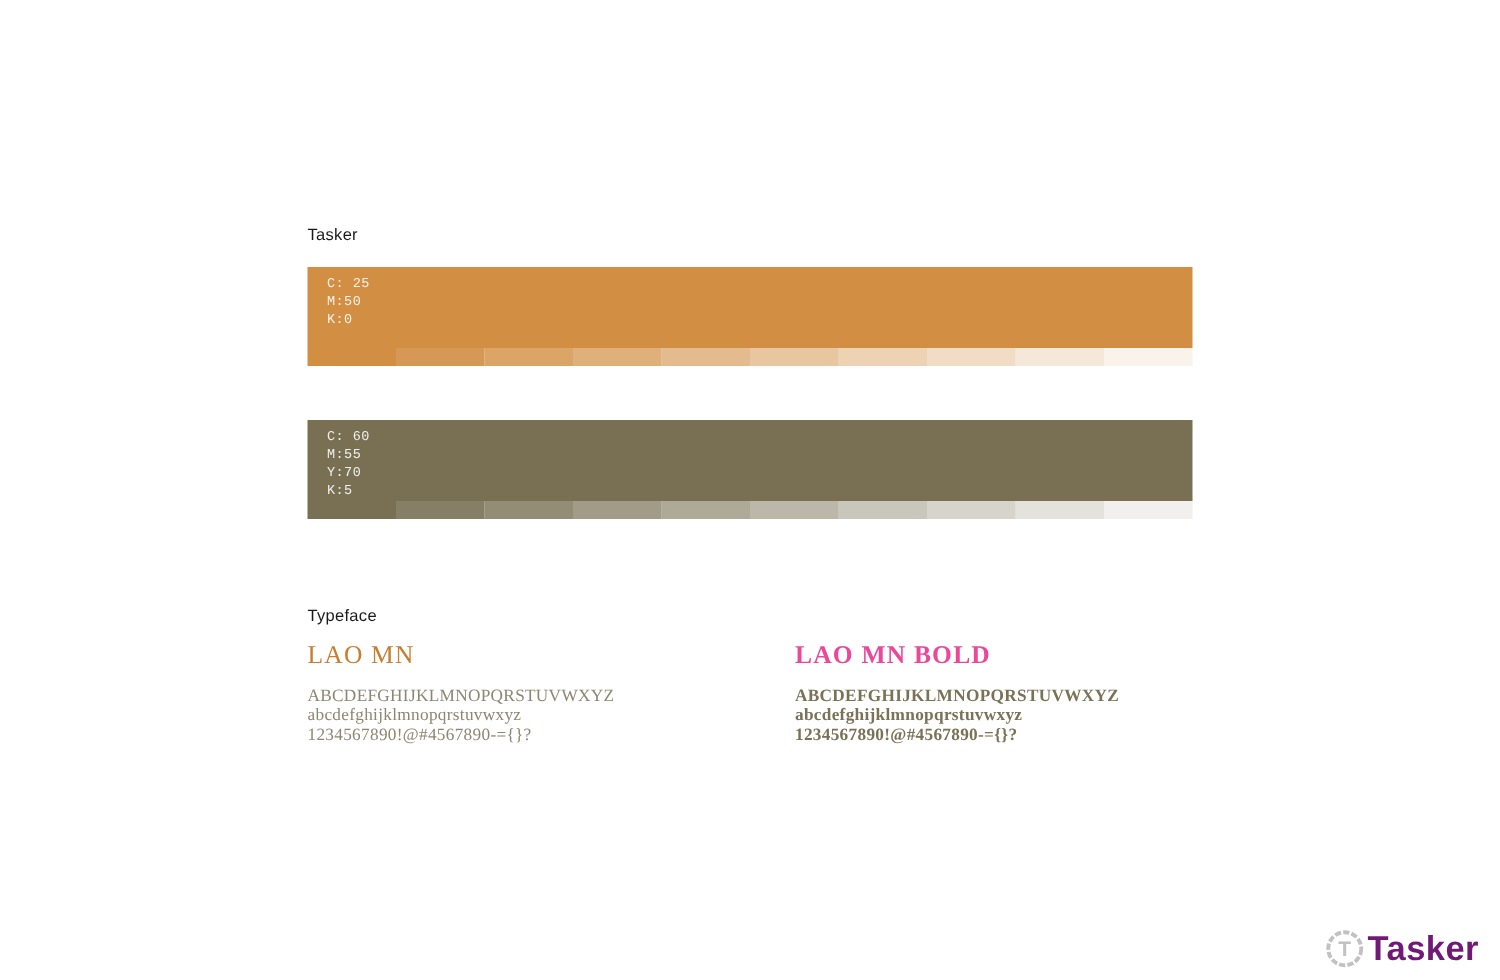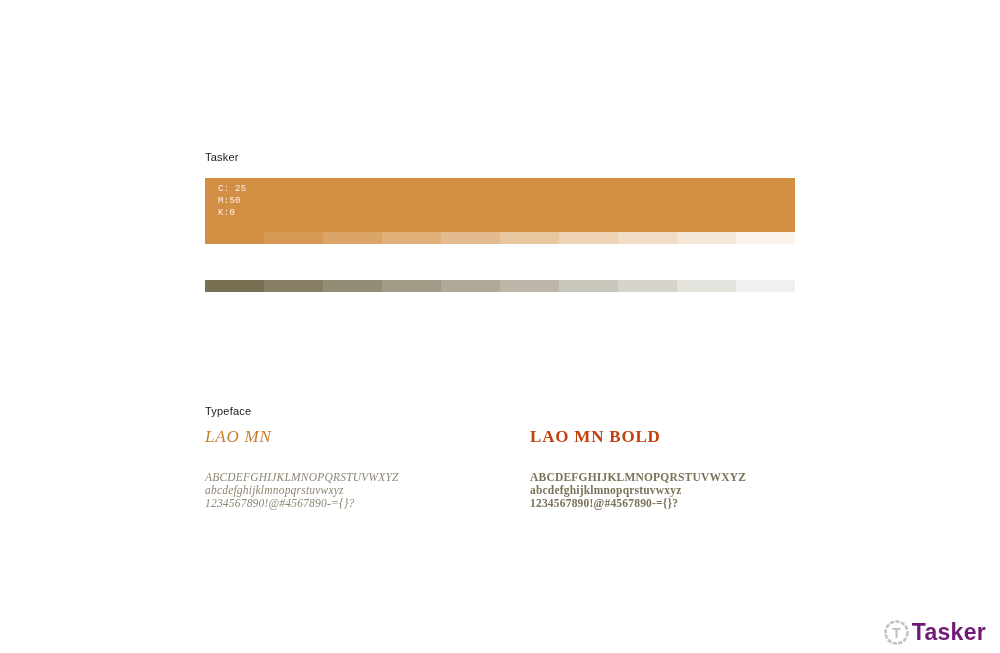--- a/index.html
+++ b/index.html
@@ -45,29 +45,29 @@
     width: 100%;
     height: 12px;
   }
   .tint-seg { flex: 1 1 0; }
 
   .specimen {
     position: absolute;
     top: 427px;
     font-family: "Liberation Serif", serif;
   }
-  #specimen-0 { left: 205px; font-style: italic; }
+  #specimen-0 { left: 205px; }
   #specimen-1 { left: 530px; }
   .specimen-heading {
     font-size: 17px;
     letter-spacing: 0.8px;
   }
   #specimen-1 .specimen-heading,
   #specimen-1 .specimen-line { font-weight: bold; }
-  .specimen-lines { margin-top: 24px; }
+  .specimen-lines { margin-top: 11px; }
   .specimen-line {
     font-size: 11.5px;
     line-height: 13px;
     letter-spacing: 0.2px;
     white-space: nowrap;
   }
   #specimen-0 .specimen-line { color: #8d8672; }
   #specimen-1 .specimen-line { color: #7a7257; }
 
   .watermark {
@@ -105,20 +105,26 @@
       <div class="tint-seg" style="background: rgb(210, 142, 66); opacity: 0.6;"></div>
       <div class="tint-seg" style="background: rgb(210, 142, 66); opacity: 0.5;"></div>
       <div class="tint-seg" style="background: rgb(210, 142, 66); opacity: 0.4;"></div>
       <div class="tint-seg" style="background: rgb(210, 142, 66); opacity: 0.3;"></div>
       <div class="tint-seg" style="background: rgb(210, 142, 66); opacity: 0.2;"></div>
       <div class="tint-seg" style="background: rgb(210, 142, 66); opacity: 0.1;"></div>
     </div>
 </div>
 
 <div class="swatch-group" id="swatch-group-1">
+  <div class="swatch-block" style="background: rgb(121, 112, 84);">
+    <div class="cmyk-line">C: 60</div>
+    <div class="cmyk-line">M:55</div>
+    <div class="cmyk-line">Y:70</div>
+    <div class="cmyk-line">K:5</div>
+  </div>
   <div class="tint-strip">
       <div class="tint-seg" style="background: rgb(121, 112, 84); opacity: 1;"></div>
       <div class="tint-seg" style="background: rgb(121, 112, 84); opacity: 0.9;"></div>
       <div class="tint-seg" style="background: rgb(121, 112, 84); opacity: 0.8;"></div>
       <div class="tint-seg" style="background: rgb(121, 112, 84); opacity: 0.7;"></div>
       <div class="tint-seg" style="background: rgb(121, 112, 84); opacity: 0.6;"></div>
       <div class="tint-seg" style="background: rgb(121, 112, 84); opacity: 0.5;"></div>
       <div class="tint-seg" style="background: rgb(121, 112, 84); opacity: 0.4;"></div>
       <div class="tint-seg" style="background: rgb(121, 112, 84); opacity: 0.3;"></div>
       <div class="tint-seg" style="background: rgb(121, 112, 84); opacity: 0.2;"></div>
@@ -131,21 +137,21 @@
 <div class="specimen" id="specimen-0">
   <div class="specimen-heading accent" style="color: rgb(199, 126, 47);">LAO MN</div>
   <div class="specimen-lines">
     <div class="specimen-line">ABCDEFGHIJKLMNOPQRSTUVWXYZ</div>
     <div class="specimen-line">abcdefghijklmnopqrstuvwxyz</div>
     <div class="specimen-line">1234567890!@#4567890-={}?</div>
   </div>
 </div>
 
 <div class="specimen" id="specimen-1">
-  <div class="specimen-heading accent" style="color: #c2410c;">LAO MN BOLD</div>
+  <div class="specimen-heading accent" style="color: #ec4899;">LAO MN BOLD</div>
   <div class="specimen-lines">
     <div class="specimen-line">ABCDEFGHIJKLMNOPQRSTUVWXYZ</div>
     <div class="specimen-line">abcdefghijklmnopqrstuvwxyz</div>
     <div class="specimen-line">1234567890!@#4567890-={}?</div>
   </div>
 </div>
 
 <div class="watermark">
   <span>
     <svg class="watermark-icon-svg" width="27" height="27" viewBox="0 0 27 27">

